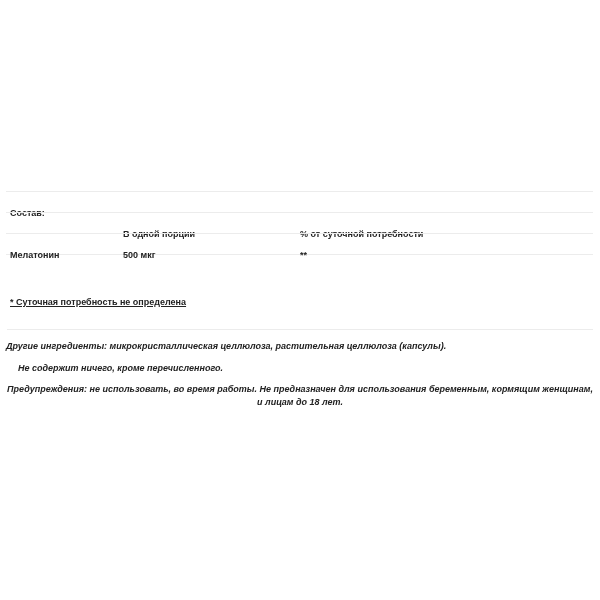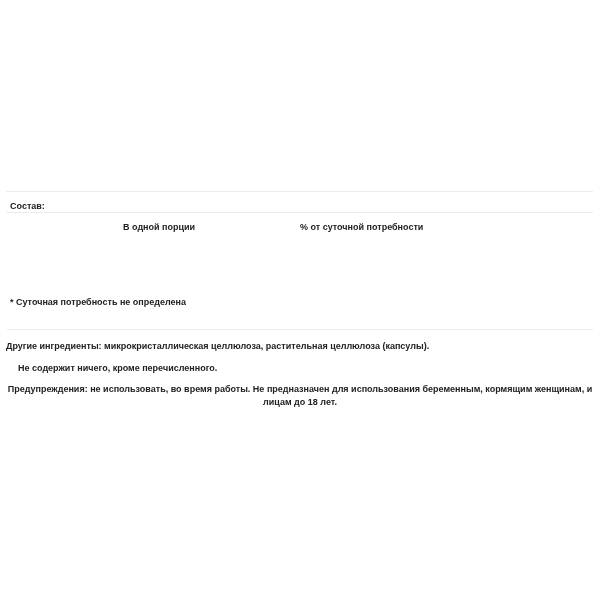--- a/index.html
+++ b/index.html
@@ -28,64 +28,71 @@
       height: 21px;
       border-top: 1px solid #ececec;
       box-sizing: border-box;
     }
     .row.last {
       border-bottom: 1px solid #ececec;
       height: 22px;
     }
     .cell {
       position: absolute;
-      top: 4px;
+      top: 11px;
       line-height: 21px;
       white-space: nowrap;
     }
     .c1 { left: 4px; }
     .c2 { left: 117px; }
     .c3 { left: 294px; }
     .footnote {
       position: absolute;
       left: 10px;
       top: 296px;
       line-height: 12px;
       white-space: nowrap;
+      text-decoration: underline;
     }
     .sep {
       position: absolute;
       left: 7px;
       top: 329px;
       width: 586px;
       height: 1px;
       background: #ececec;
     }
     .para {
       position: absolute;
       left: 6px;
       width: 588px;
       line-height: 13px;
+      font-style: italic;
     }
     .p1 { top: 340px; }
     .p2 { top: 362px; margin-left: 12px; }
     .p3 { top: 383px; text-align: center; }
   </style>
 </head>
 <body>
 
 <div class="facts">
   <div class="row">
     <span class="cell c1">Состав:</span>
   </div>
   <div class="row">
     <span class="cell c1"></span>
     <span class="cell c3">% от суточной потребности</span>
     <span class="cell c2">В одной порции</span>
   </div>
+  <div class="row last">
+    <span class="cell c1">Мелатонин</span>
+    <span class="cell c2">500 мкг</span>
+    <span class="cell c3">**</span>
+  </div>
 </div>
 
 <div class="footnote">* Суточная потребность не определена</div>
 
 <div class="sep"></div>
 
 <div class="para p1">Другие ингредиенты: микрокристаллическая целлюлоза, растительная целлюлоза (капсулы).</div>
 <div class="para p2">Не содержит ничего, кроме перечисленного.</div>
 <div class="para p3">Предупреждения: не использовать, во время работы. Не предназначен для использования беременным, кормящим женщинам, и лицам до 18 лет.</div>
 

